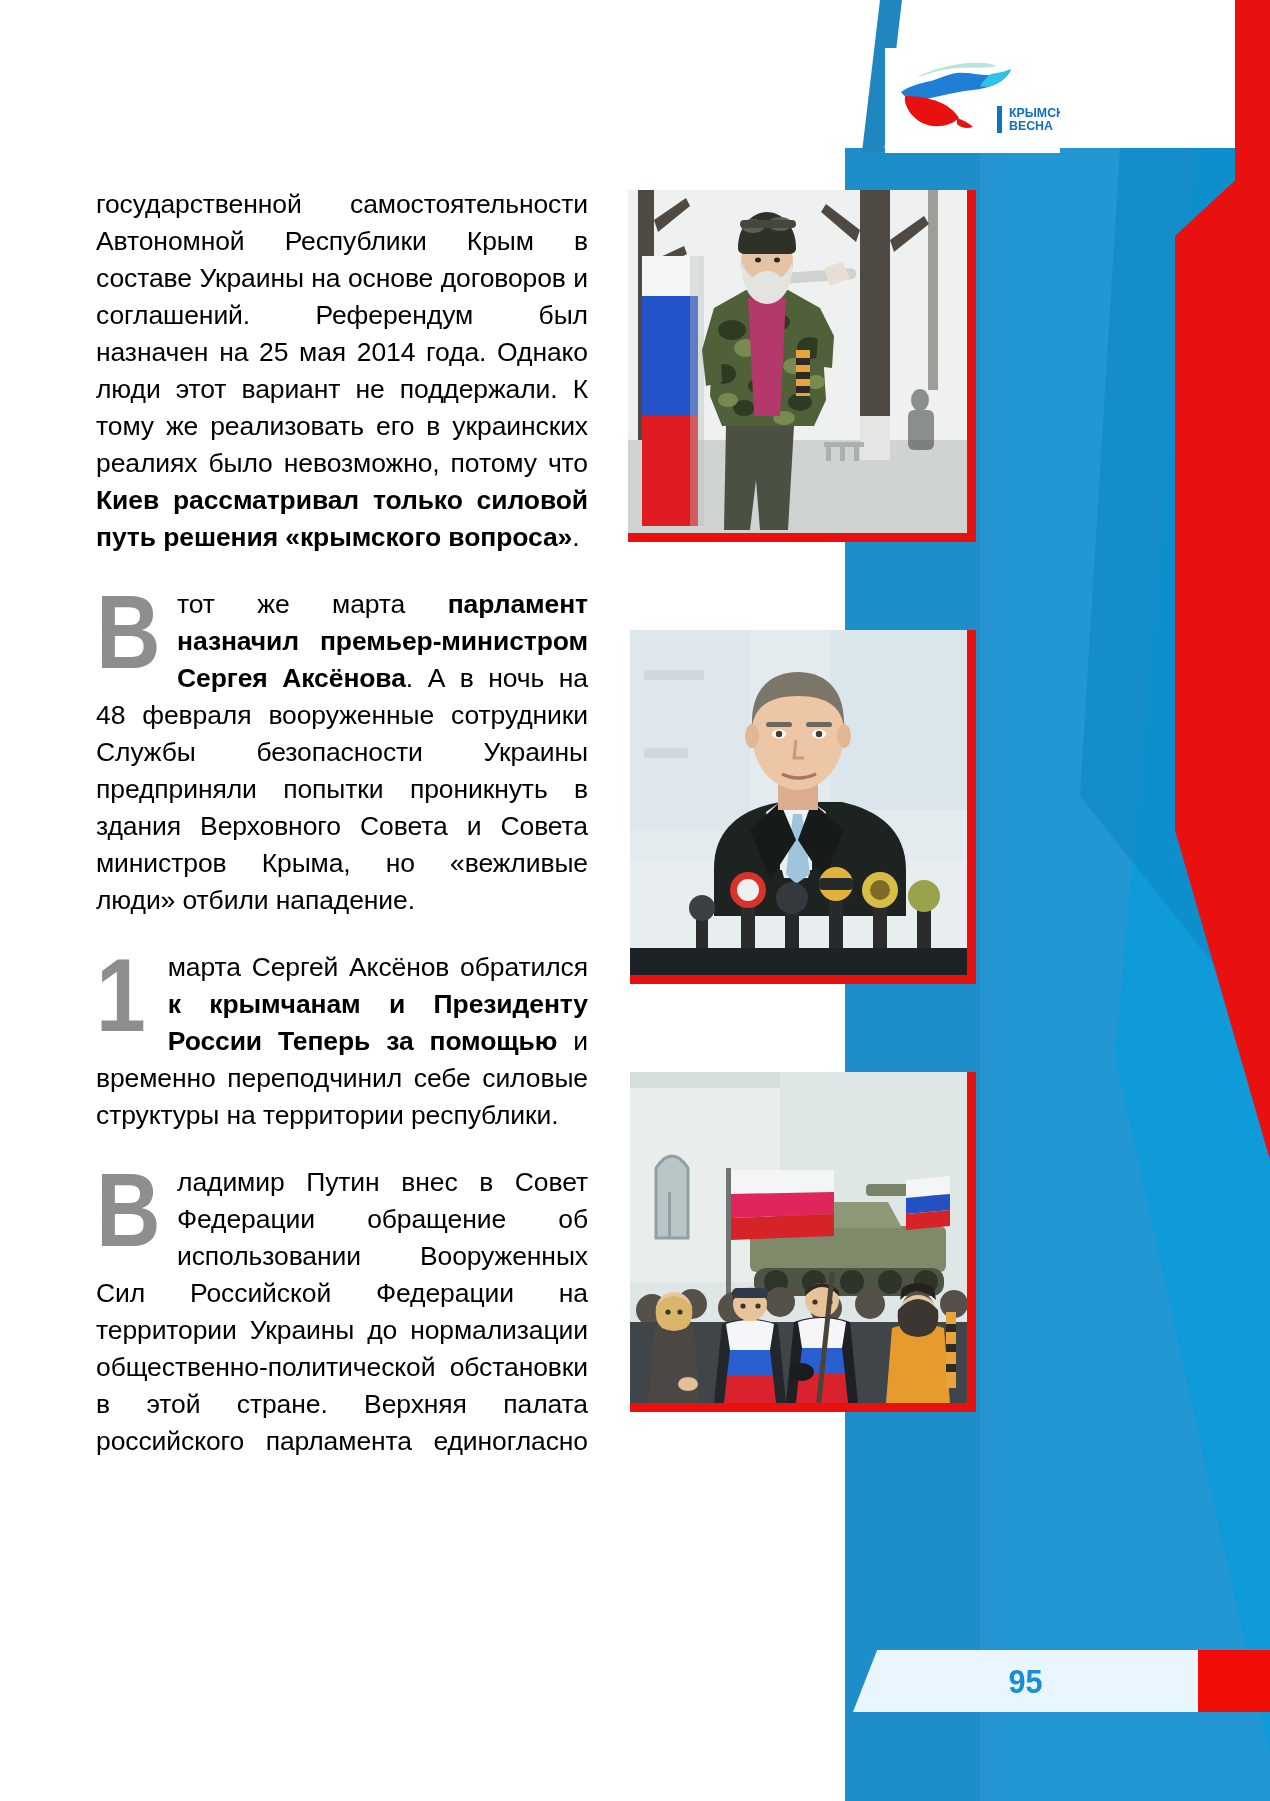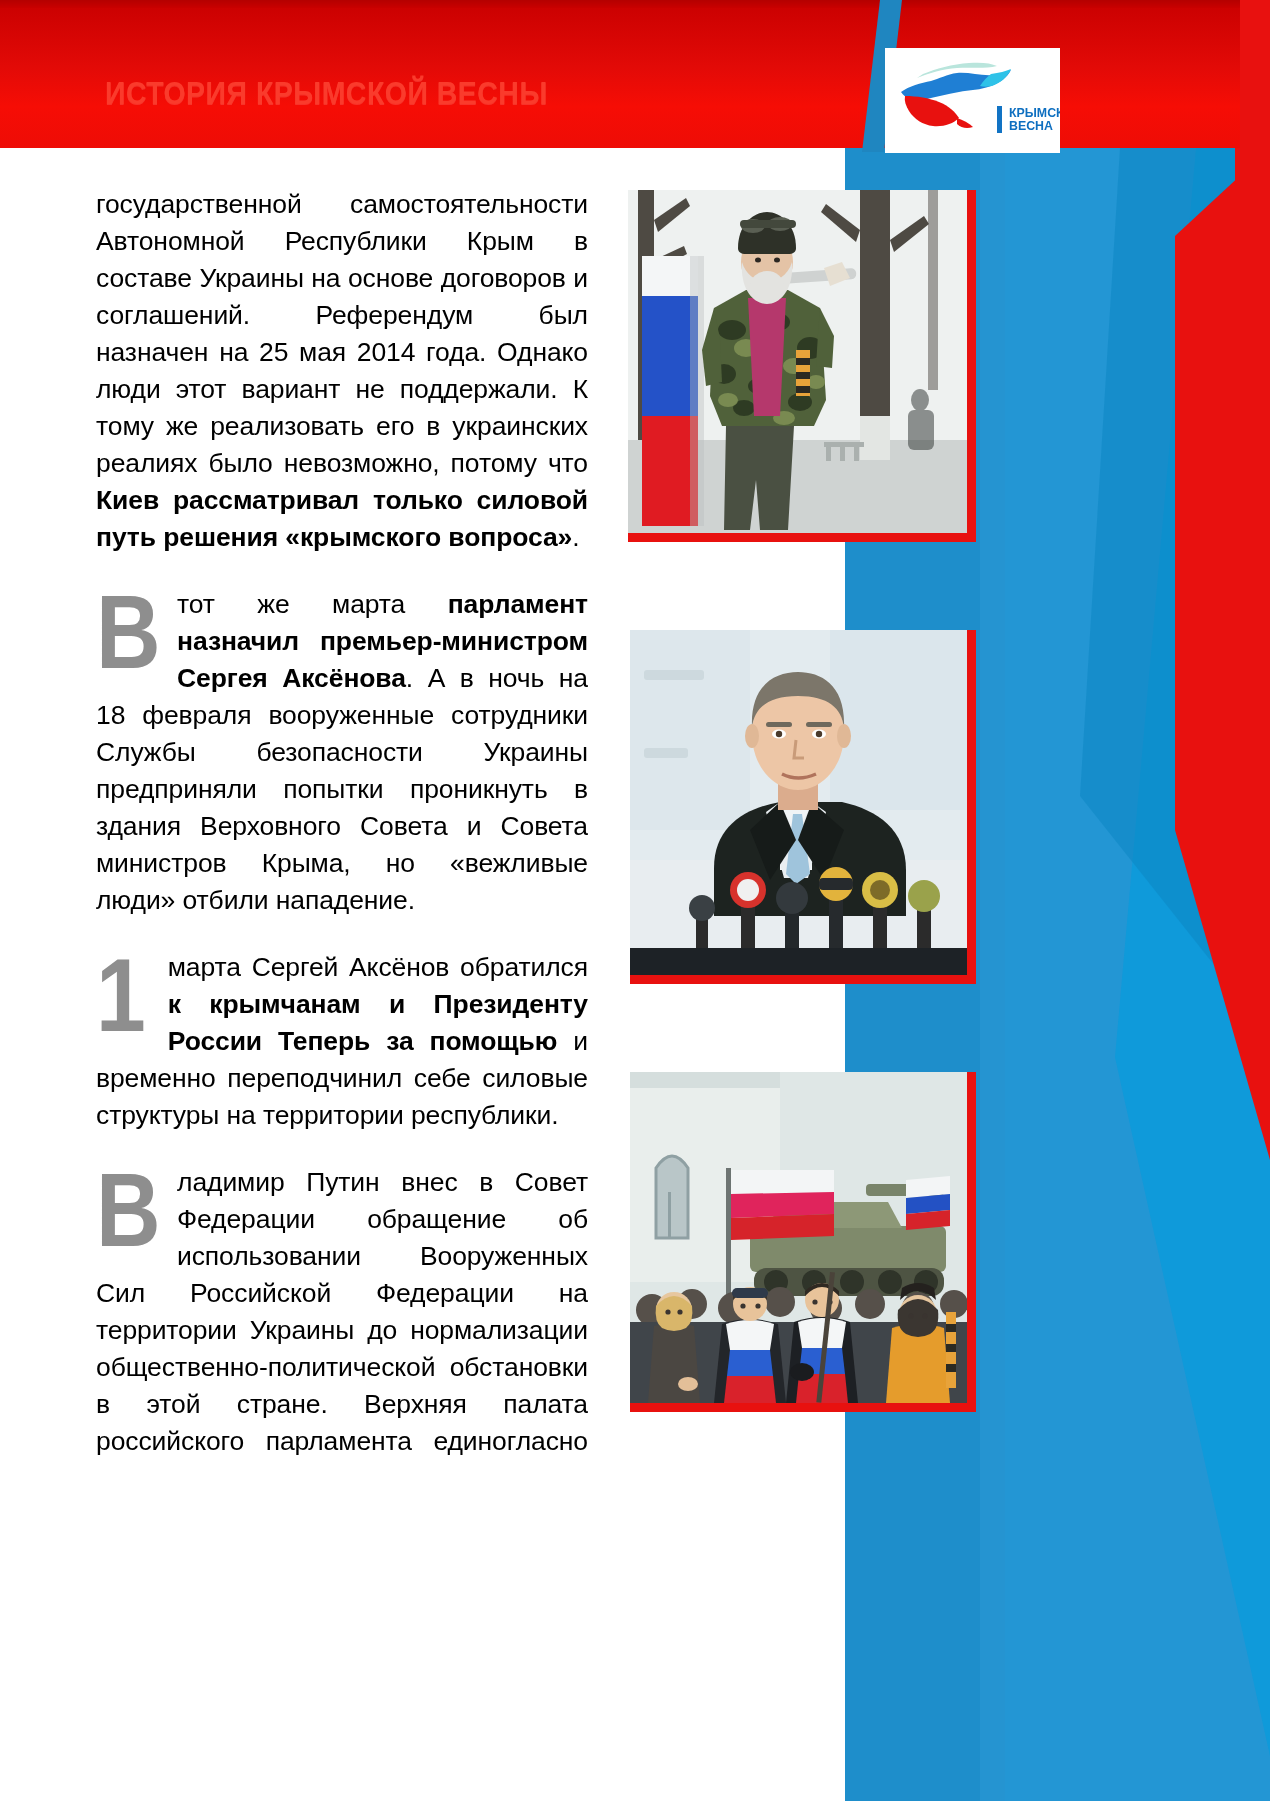--- a/index.html
+++ b/index.html
@@ -169,23 +169,20 @@
 <div class="page">
 
   <div class="blue-field"></div>
   <div class="blue-field-dark"></div>
   <div class="blue-diag-a"></div>
   <div class="blue-diag-b"></div>
   <div class="white-notch-right"></div>
   <div class="red-diag-right"></div>
   <div class="red-right-top"></div>
 
-  <div class="header-band">
-    <div class="header-title">ИСТОРИЯ КРЫМСКОЙ ВЕСНЫ</div>
-  </div>
   <div class="header-blue-wedge"></div>
 
   <div class="logo-card">
     <svg class="logo-map" viewBox="0 0 120 74">
       <path d="M6 36 C14 30,26 27,36 25 C44 23,52 18,62 17 C74 16,86 20,98 19 C106 18,112 16,116 14
                C112 22,104 27,96 30 C86 34,74 34,64 36 C52 38,40 41,28 44 C20 46,12 44,6 36 Z" fill="#1f7fd4"></path>
       <path d="M96 18 C104 17,111 15,116 13 C113 21,105 27,97 30 C92 31,88 31,85 30 C88 25,92 21,96 18 Z" fill="#2fc2e8"></path>
       <path d="M10 40 C22 40,34 42,44 46 C54 50,60 56,64 62 C58 68,48 71,38 70 C28 69,19 63,14 55
                C11 50,9 45,10 40 Z" fill="#e8110f"></path>
       <path d="M22 22 C34 17,48 13,62 12 C76 11,90 13,102 10 C96 7,86 6,74 7 C58 8,40 13,28 18 Z" fill="#b9e5dc"></path>
@@ -466,21 +463,26 @@
 
           <ellipse cx="58" cy="312" rx="10" ry="7" fill="#e3bf98"></ellipse>
           <ellipse cx="172" cy="300" rx="12" ry="9" fill="#1a1c1f"></ellipse>
         </g>
       </svg>
     </div>
   </div>
 
   <div class="text-col" id="text-col">
       <p class="body"><span>государственной самостоятельности Автономной Республики Крым в составе Украины на основе договоров и соглашений. Референдум был назначен на 25 мая 2014 года. Однако люди этот вариант не поддержали. К тому же реализовать его в украинских реалиях было невозможно, потому что </span><b>Киев рассматривал только силовой путь решения «крымского вопроса»</b><span>.</span></p>
-      <p class="body"><span class="dropcap">В</span><span>тот же марта </span><b>парламент назначил премьер-министром Сергея Аксёнова</b><span>. А в ночь на 18 февраля вооруженные сотрудники Службы безопасности Украины предприняли попытки проникнуть в здания Верховного Совета и Совета министров Крыма, но «вежливые люди» отбили нападение.</span></p>
+      <p class="body"><span class="dropcap">В</span><span>тот же марта </span><b>парламент назначил премьер-министром Сергея Аксёнова</b><span>. А в ночь на 48 февраля вооруженные сотрудники Службы безопасности Украины предприняли попытки проникнуть в здания Верховного Совета и Совета министров Крыма, но «вежливые люди» отбили нападение.</span></p>
       <p class="body"><span class="dropcap num">1</span><span>марта Сергей Аксёнов обратился </span><b>к крымчанам и Президенту России Теперь за помощью</b><span> и временно переподчинил себе силовые структуры на территории республики.</span></p>
       <p class="body"><span class="dropcap">В</span><span>ладимир Путин внес в Совет Федерации обращение об использовании Вооруженных Сил Российской Федерации на территории Украины до нормализации общественно-политической обстановки в этой стране. Верхняя палата российского парламента единогласно дала свое согласие. Теперь </span><b>Крым был надежно защищен</b><span>, и украинская власть не могла помешать крымчанам провести референдум.</span></p>
     </div>
 
   <div class="bottom-white-left"></div>
 
+  <div class="pagenum-wrap">
+    <div class="pagenum-red"></div>
+    <div class="pagenum-para"></div>
+    <div class="pagenum">95</div>
+  </div>
 
 </div>
 
 </body></html>

